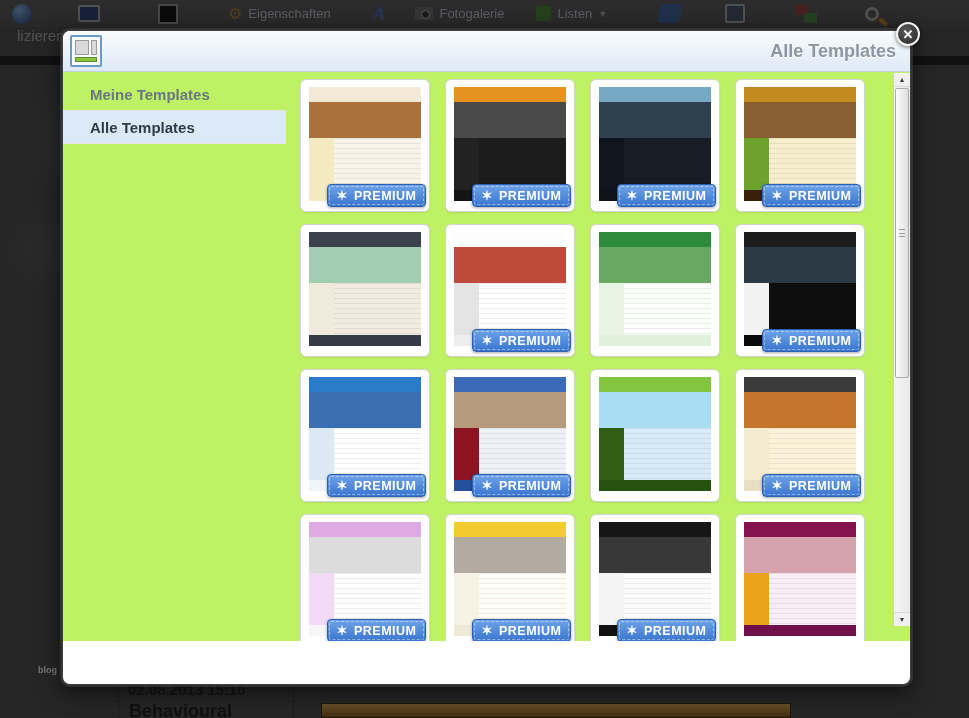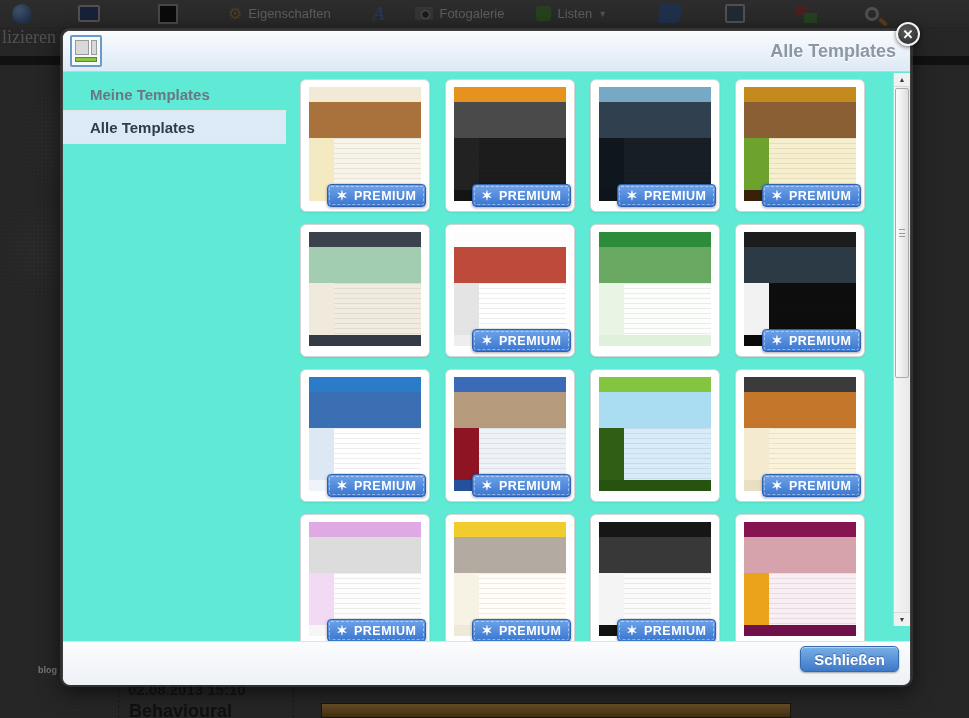--- a/index.html
+++ b/index.html
@@ -30,21 +30,21 @@
   .ic-book { width:22px; height:19px; background:#34507e; border-radius:2px 5px 5px 2px;
     transform:skewX(-8deg); margin-left:52px; }
   .ic-imged { width:20px; height:19px; background:#3a4454; border:2px solid #8a8a8a; border-radius:2px; margin-left:44px; }
   .ic-flags { position:relative; width:22px; height:18px; margin-left:50px; }
   .ic-flags::before { content:''; position:absolute; left:0; top:0; width:13px; height:10px; background:#7a3434; }
   .ic-flags::after { content:''; position:absolute; right:0; bottom:0; width:13px; height:10px; background:#3c6e34; }
   .ic-magnifier { position:relative; width:14px; height:14px; border:3px solid #8a8a8a;
     border-radius:50%; margin-left:48px; }
   .ic-magnifier::after { content:''; position:absolute; left:10px; top:10px; width:10px; height:4px;
     background:#a06820; border-radius:2px; transform:rotate(40deg); }
-  .bg-partial-label { position:absolute; left:2px; top:27px; color:#8d8d8d; font-size:18px;font-family:Liberation Serif, serif; }
+  .bg-partial-label { position:absolute; left:17px; top:27px; color:#8d8d8d; font-size:15px; }
   .bg-darkbar { position:absolute; left:0; top:56px; right:0; height:9px; background:#191919; }
   .bg-circle1 { position:absolute; left:18px; top:80px; width:120px; height:120px; border-radius:50%;
     background:radial-gradient(circle, rgba(255,255,255,0.05), transparent 70%); }
   .bg-circle2 { position:absolute; left:-10px; top:200px; width:100px; height:100px; border-radius:50%;
     background:radial-gradient(circle, rgba(255,255,255,0.04), transparent 70%); }
   .bg-blog { position:absolute; left:38px; top:665px; color:#cfcfcf; font-size:9px; font-weight:bold; }
   .bg-dash1 { position:absolute; left:118px; top:674px; height:44px; border-left:1px dashed #252525; }
   .bg-dash2 { position:absolute; left:293px; top:674px; height:44px; border-left:1px dashed #252525; }
   .bg-timestamp { position:absolute; left:128px; top:681px; color:#1d1d1d; font-size:15px; font-weight:bold; }
   .bg-heading { position:absolute; left:129px; top:701px; color:#161616; font-size:18px; font-weight:bold; }
@@ -64,21 +64,21 @@
   .m-header { height:41px; border-radius:7px 7px 0 0; border-bottom:1px solid #c3d0dd;
     background:linear-gradient(#fafcfe,#dde9f5); display:flex; align-items:center; padding:0 14px 0 7px; }
   .m-hicon { width:32px; height:32px; background:#f6fafd; border:2px solid #6a9ac8; border-radius:2px;
     position:relative; flex:0 0 auto; }
   .m-hicon .hi-l { position:absolute; left:3px; top:3px; width:14px; height:15px; background:#d9d9d9; border:1px solid #9a9a9a; }
   .m-hicon .hi-r { position:absolute; right:3px; top:3px; width:6px; height:15px; background:#d9d9d9; border:1px solid #9a9a9a; }
   .m-hicon .hi-b { position:absolute; left:3px; bottom:3px; right:3px; height:5px; background:#8cc63f; border:1px solid #5a8a2a; }
   .m-title { margin-left:16px; font-size:18px; font-weight:bold; color:#49535e; text-shadow:0 1px 0 #fff; }
   .m-header-right { margin-left:auto; font-size:18px; font-weight:bold; color:#8d97a2; text-shadow:0 1px 0 #fff; }
 
-  .m-body { position:relative; height:569px; background:#5eead4; overflow:hidden; }
+  .m-body { position:relative; height:569px; background:#bef264; overflow:hidden; }
 
   
   .sidebar { position:absolute; left:0; top:0; width:223px; padding-top:6px; }
   .sb-item { height:33px; line-height:33px; padding-left:27px; border-bottom:1px solid #e4e4e4;
     font-size:15px; font-weight:bold; color:#6b7684; cursor:pointer; }
   .sb-item.selected { background:#dce9f6; color:#2f3b47; }
 
   
   .grid-clip { position:absolute; left:237px; top:0; right:17px; bottom:0; overflow:hidden; }
   .grid { display:grid; grid-template-columns:repeat(4,130px); grid-auto-rows:133px;
@@ -420,16 +420,13 @@
     </div>
     <div class="vscroll">
       <div class="vs-btn vs-up">▲</div>
       <div class="vs-thumb">
         <div class="vs-grip"></div>
       </div>
       <div class="vs-btn vs-down">▼</div>
     </div>
   </div>
 
-  <div class="m-footer">
-    <button class="btn-close">Schließen</button>
-  </div>
 </div>
 
 </body></html>

